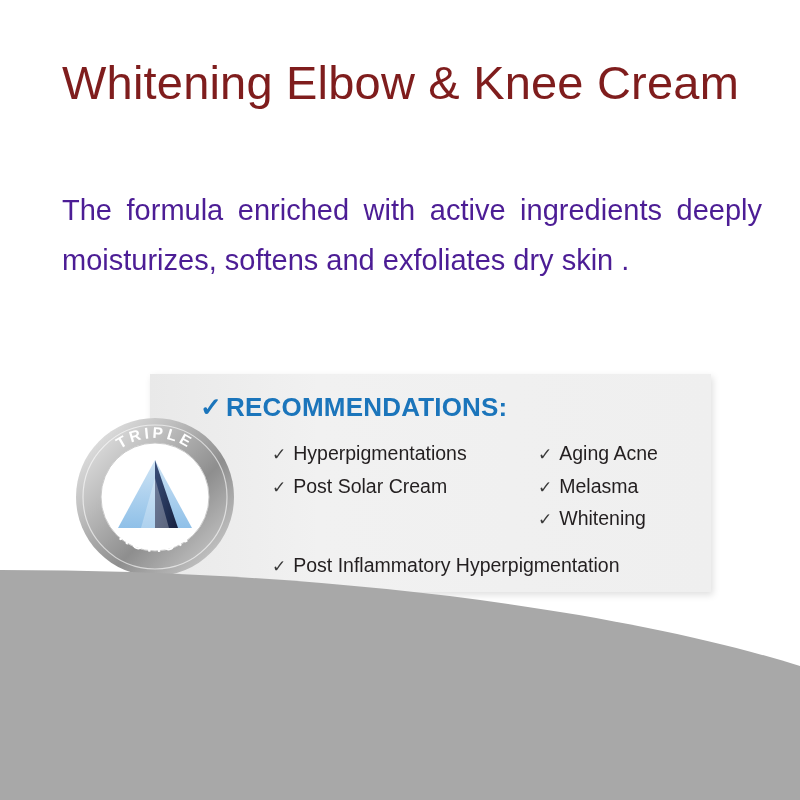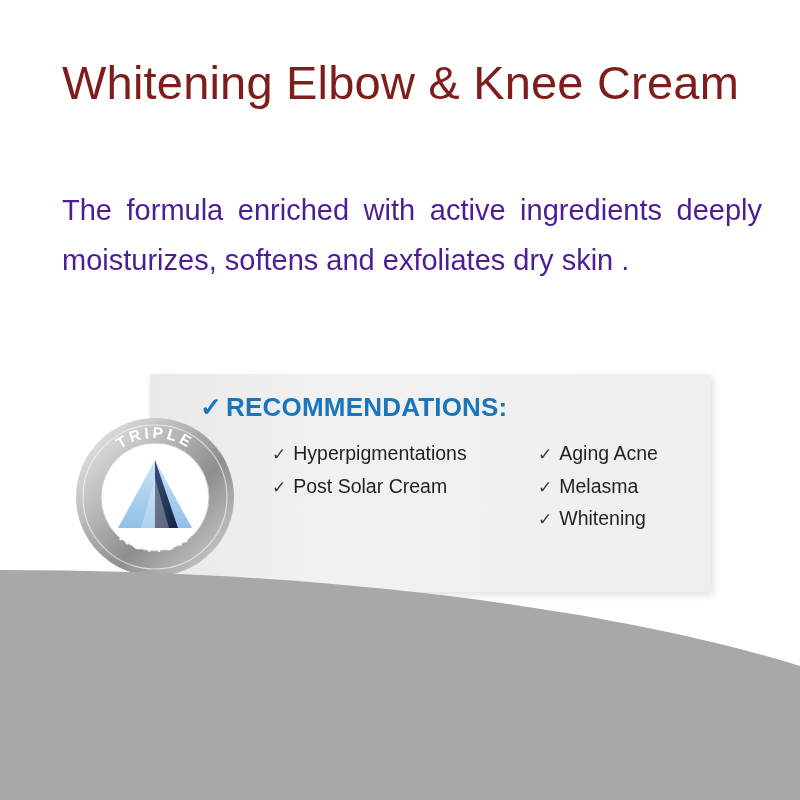--- a/index.html
+++ b/index.html
@@ -154,20 +154,25 @@
       <span class="chk">✓</span><span>Aging Acne</span>
     </span>
     <span class="rec-item">
       <span class="chk">✓</span><span>Melasma</span>
     </span>
     <span class="rec-item">
       <span class="chk">✓</span><span>Whitening</span>
     </span>
   </div>
 
+  <div class="rec-col rec-wide">
+    <span class="rec-item">
+      <span class="chk">✓</span><span>Post Inflammatory Hyperpigmentation</span>
+    </span>
+  </div>
 
   <div class="badge">
     <svg width="162" height="162" viewBox="0 0 162 162" xmlns="http://www.w3.org/2000/svg">
       <defs>
         <linearGradient id="ringGrad" x1="0%" y1="0%" x2="100%" y2="100%">
           <stop offset="0%" stop-color="#f2f2f2"></stop>
           <stop offset="35%" stop-color="#b9b9b9"></stop>
           <stop offset="60%" stop-color="#8e8e8e"></stop>
           <stop offset="100%" stop-color="#d9d9d9"></stop>
         </linearGradient>

